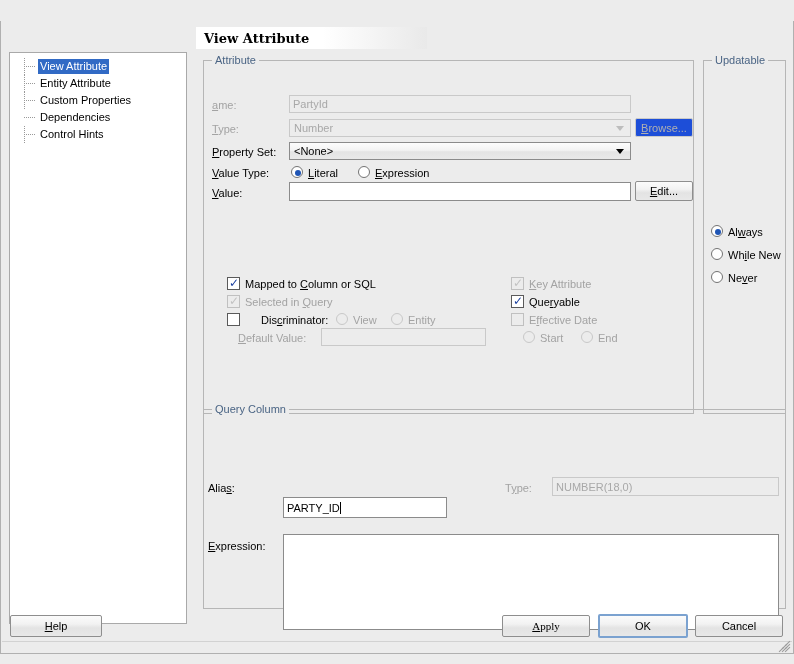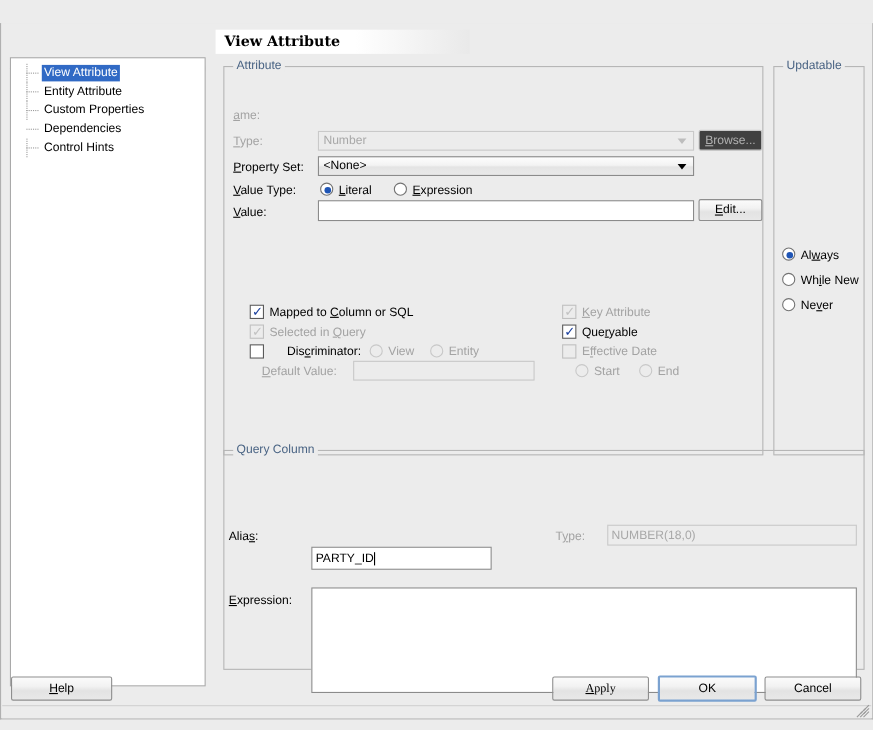--- a/index.html
+++ b/index.html
@@ -127,21 +127,21 @@
     border-top:5px solid #000;
   }
   .combo.dis .arrow{border-top-color:#bdbdbd;}
   .btn{
     position:absolute;box-sizing:border-box;
     background:linear-gradient(to bottom,#fbfbfb 0%,#f2f2f2 40%,#e3e3e3 60%,#e8e8e8 100%);
     border:1px solid #8e8e8e;border-radius:2px;
     display:flex;align-items:center;justify-content:center;
     font-size:11px;color:#000;font-family:"Liberation Sans",sans-serif;
   }
-  .btn.dis{color:#b0b0b0;border-color:#cacaca;background:#404040;}
+  .btn.dis{color:#b0b0b0;border-color:#cacaca;background:#1d4ed8;}
   .btn.focus{
     border:2px solid #7ba2d0;
   }
   
   .cb{
     position:absolute;width:13px;height:13px;box-sizing:border-box;
     background:#fff;border:1px solid #5a5a5a;
   }
   .cb.dis{background:#ececec;border-color:#c0c0c0;}
   .cb .tick{
@@ -232,20 +232,23 @@
 
       <div class="pagehead">
         <span class="pagehead-text">View Attribute</span>
       </div>
 
       <div class="groupbox" style="left:8px;top:39px;width:491px;height:354px;">
         <span class="gb-title">Attribute</span>
       </div>
 
       <span class="lab dis" style="left:17px;top:78px;"><span class="u">a</span><span>me:</span></span>
+      <div class="fld dis" style="left:94px;top:74px;width:342px;height:18px;">
+        <span>PartyId</span>
+      </div>
 
       <span class="lab dis" style="left:17px;top:102px;"><span class="u">T</span><span>ype:</span></span>
       <div class="combo dis" style="left:94px;top:98px;width:342px;height:18px;">
         <span>Number</span>
         <span class="arrow"></span>
       </div>
       <div class="btn dis" style="left:440px;top:97px;width:58px;height:19px;">
         <span><span class="u">B</span><span>rowse...</span></span>
       </div>
 

